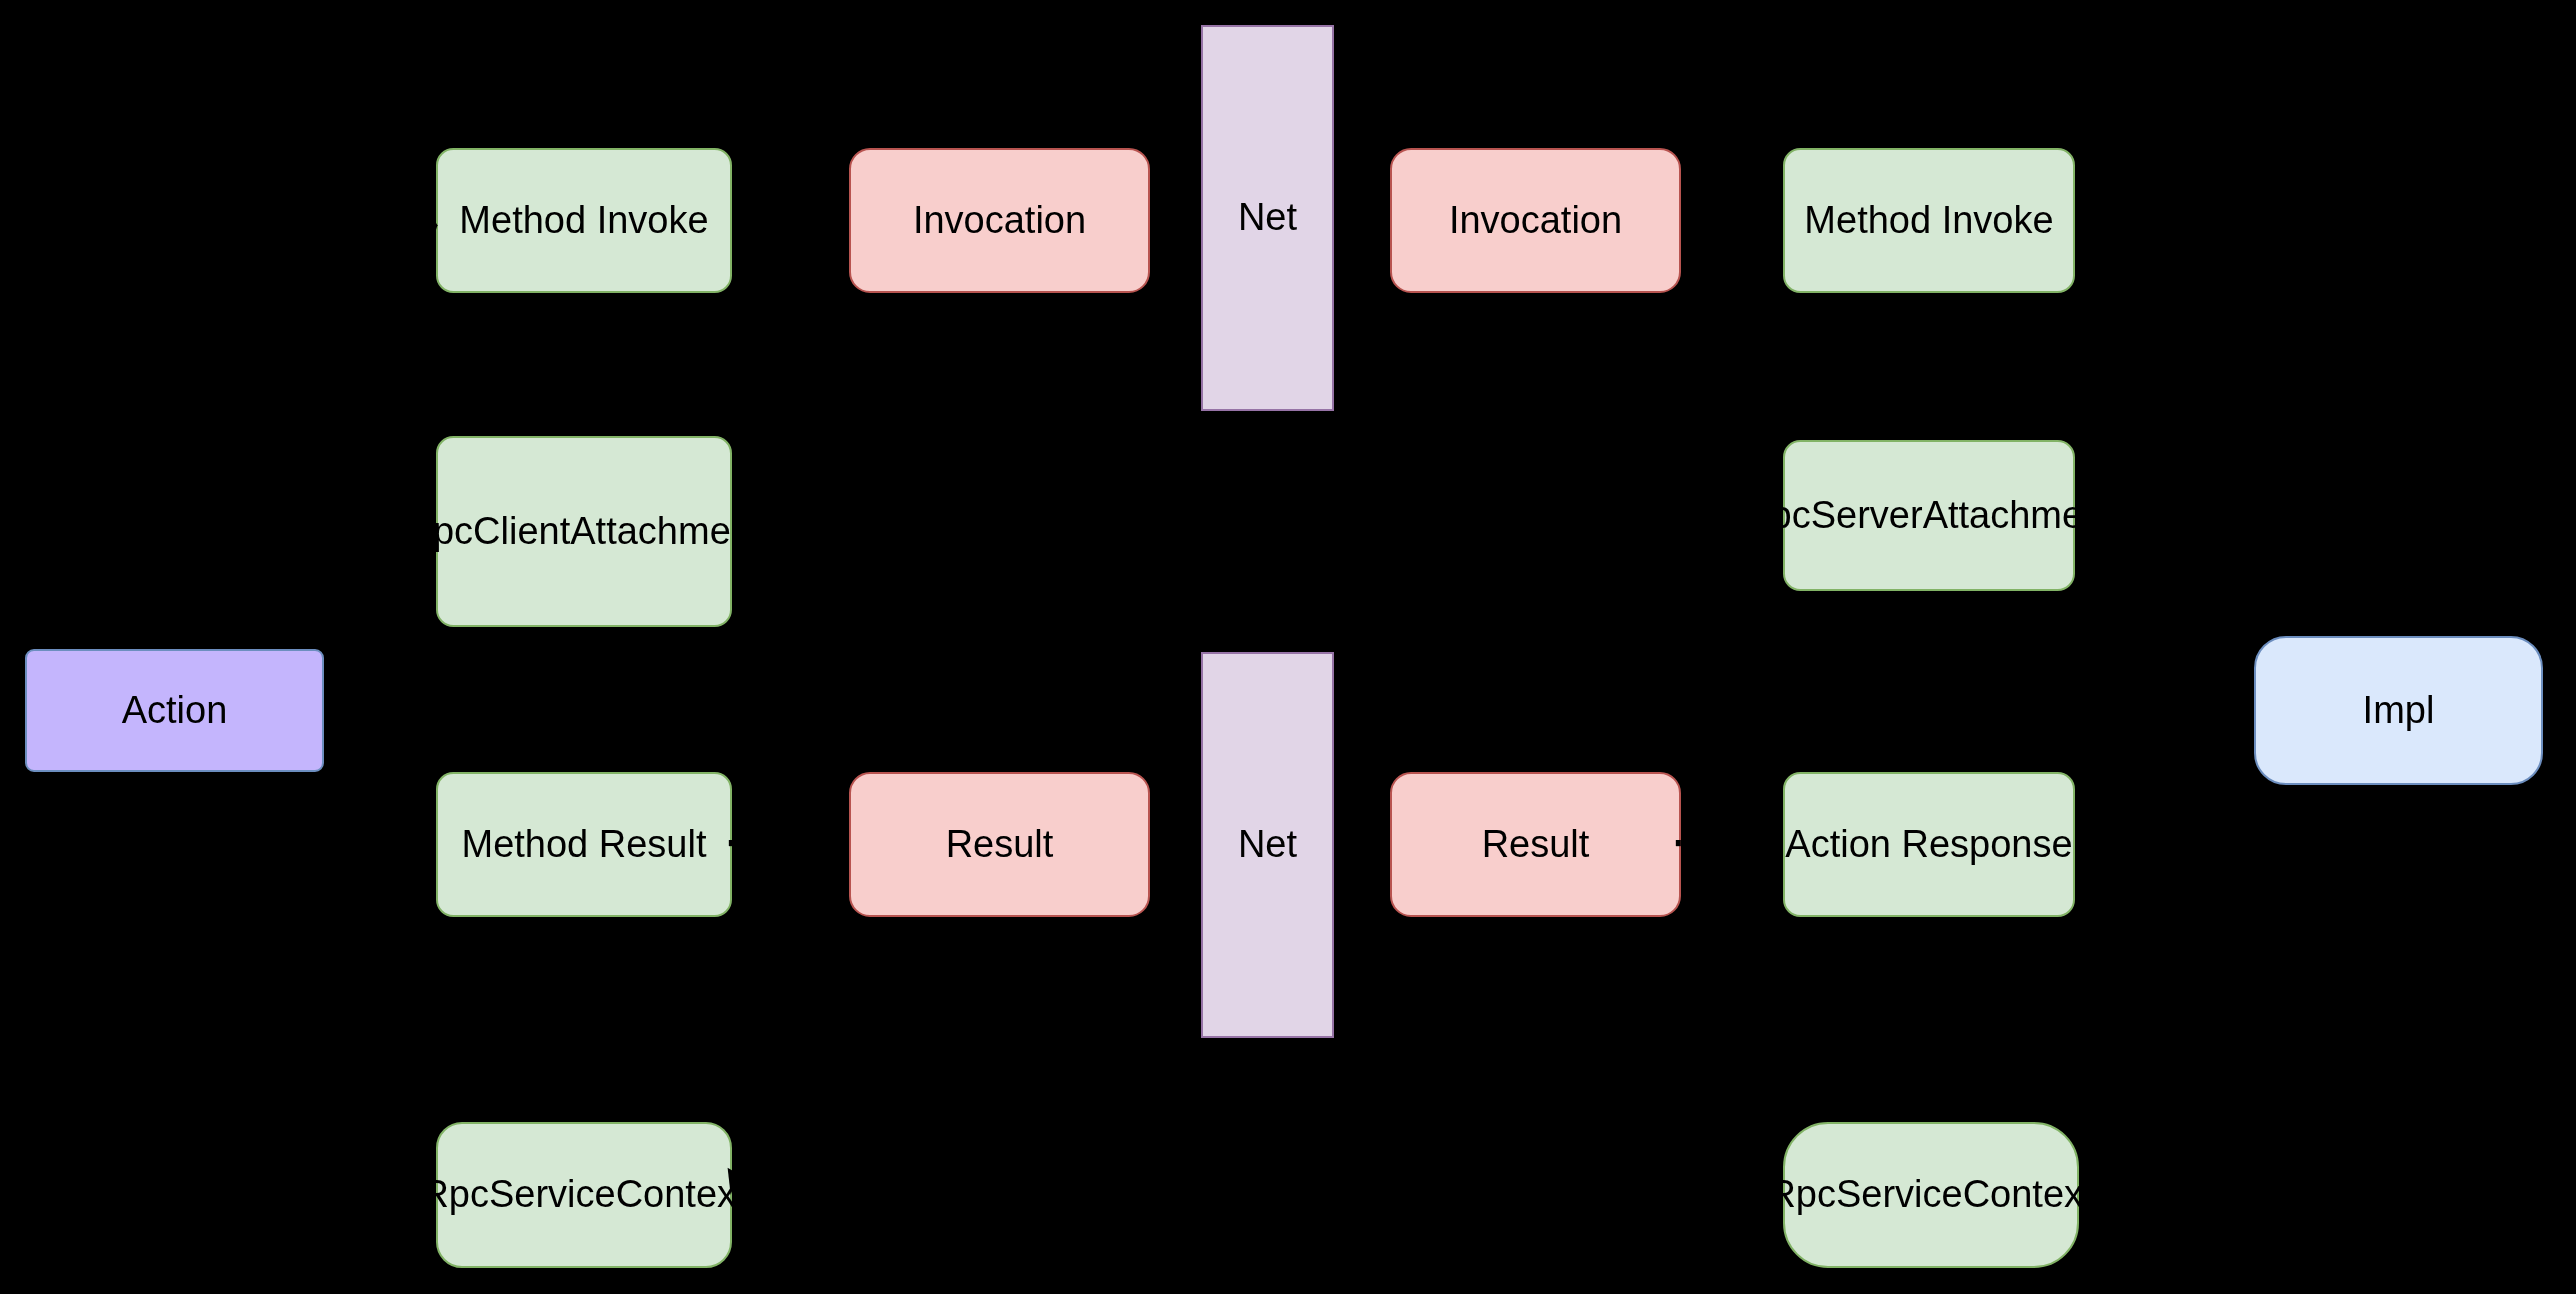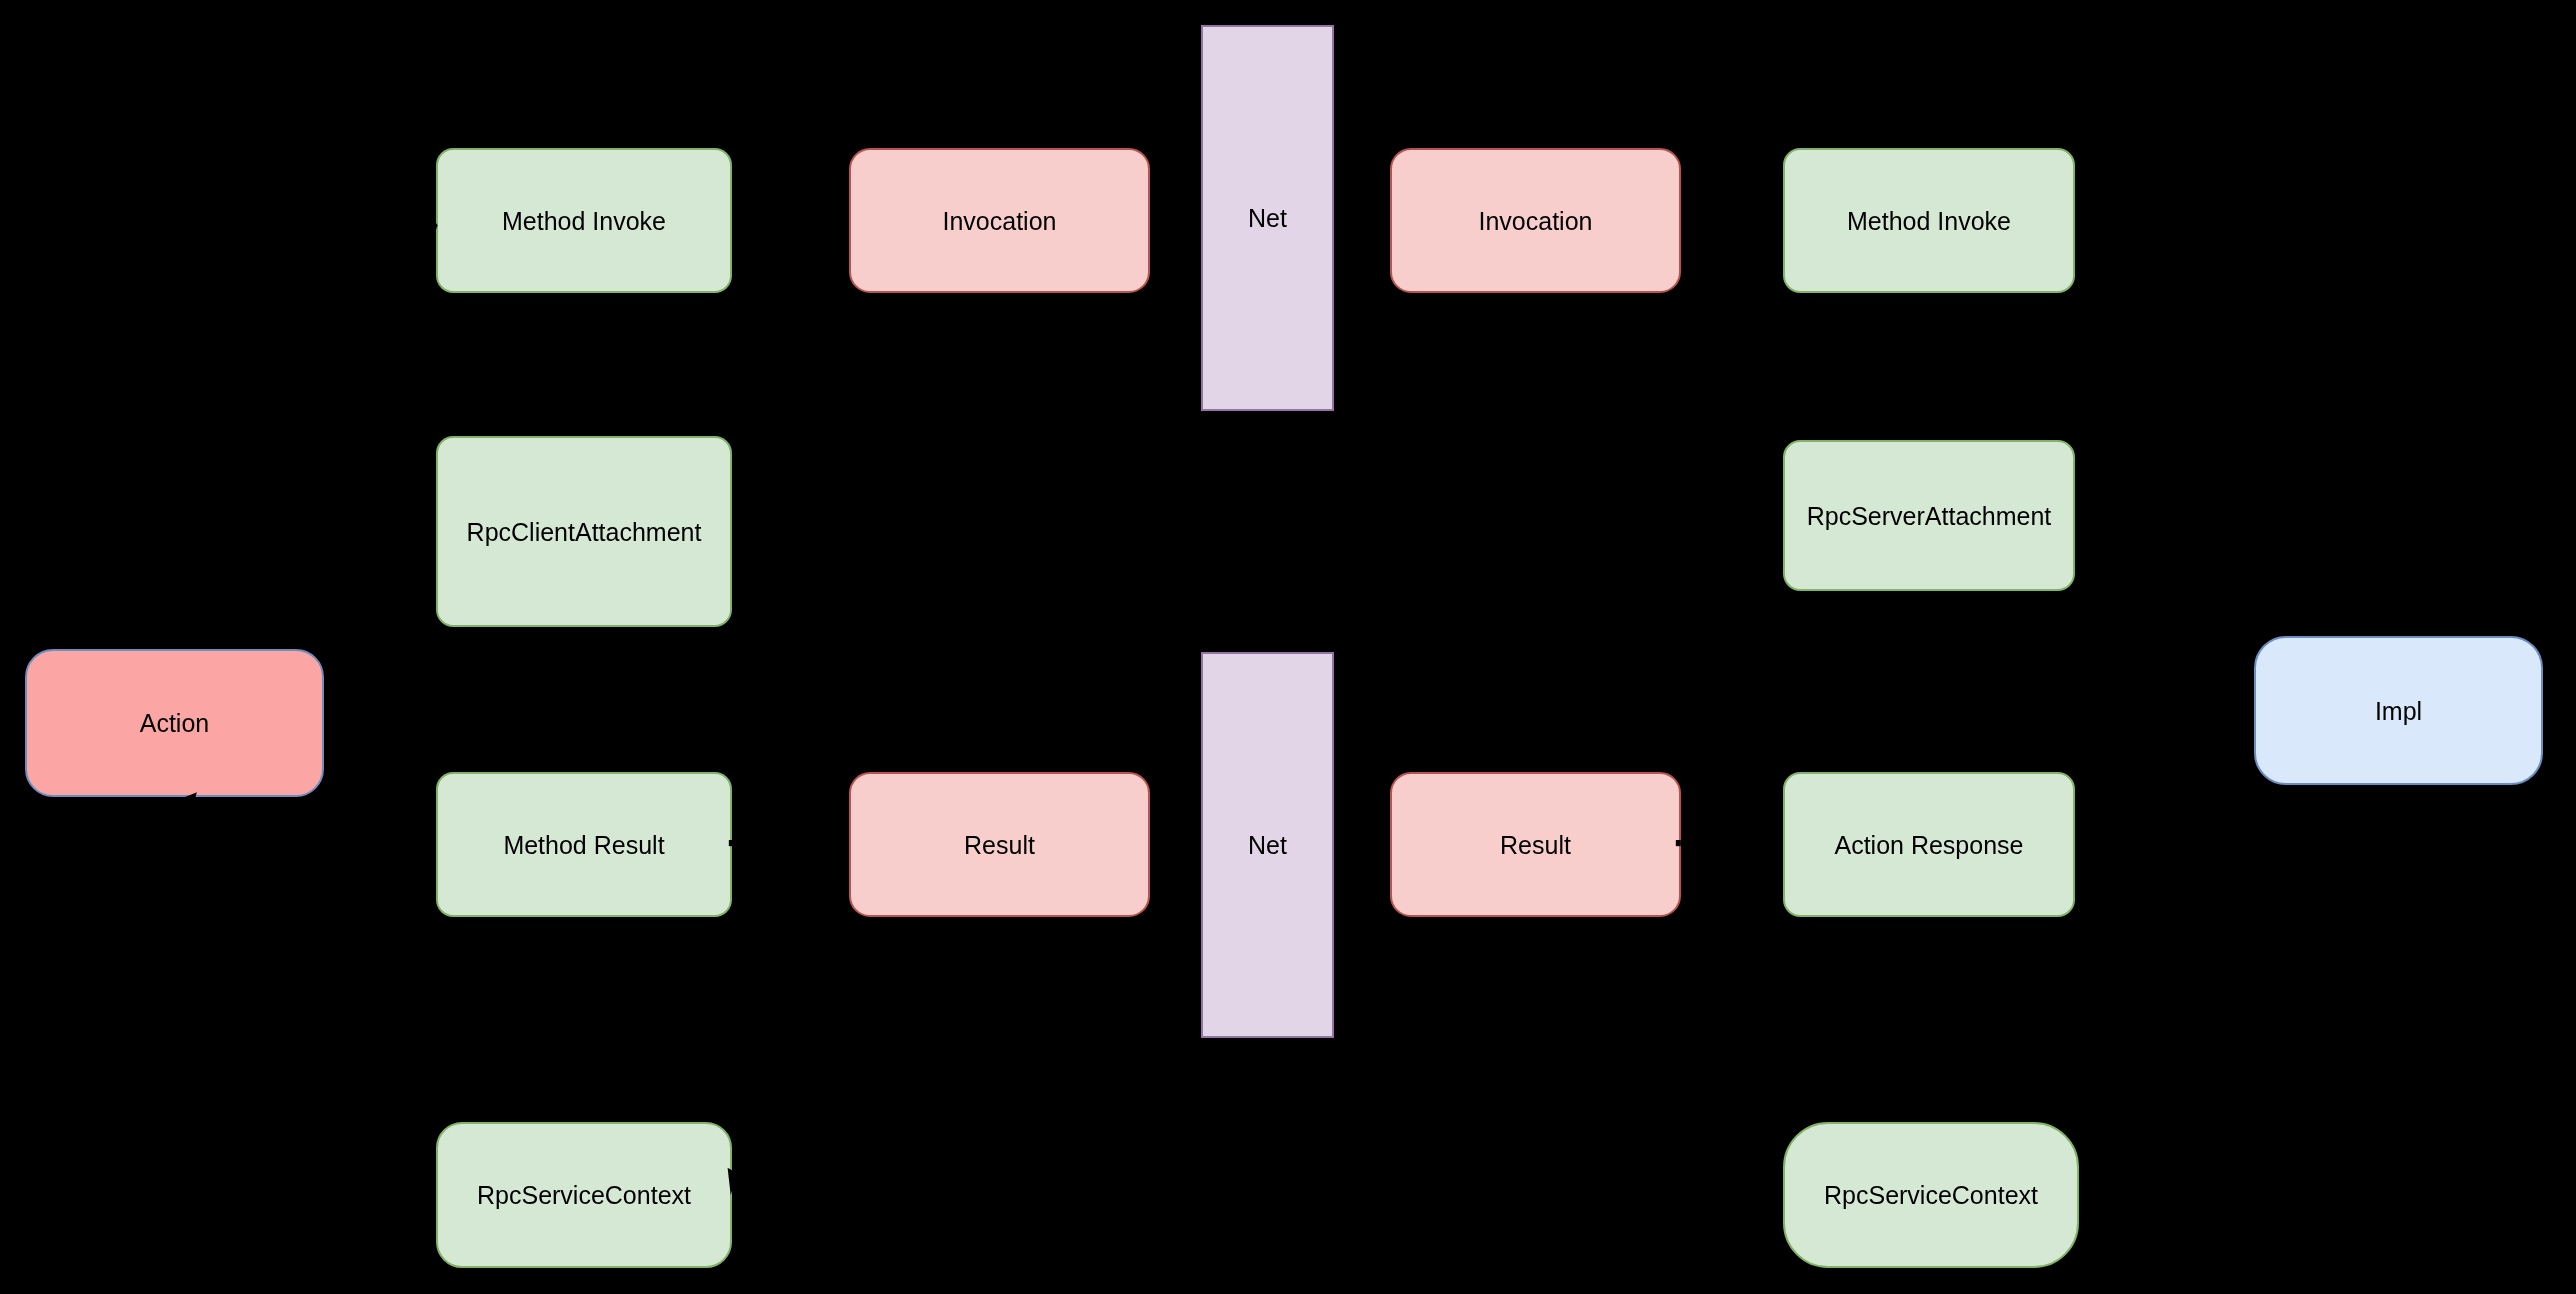--- a/index.html
+++ b/index.html
@@ -20,42 +20,42 @@
   }
   .node {
     position: absolute;
     box-sizing: border-box;
     border: 2.5px solid #000;
     display: flex;
     align-items: center;
     justify-content: center;
     text-align: center;
     font-family: "Liberation Sans", sans-serif;
-    font-size: 25px;
+    font-size: 38px;
     line-height: 1.2;
     color: #000000;
     white-space: nowrap;
   }
   .node .label {
     padding: 0 5px;
   }
   #overlay {
     position: absolute;
     left: 0;
     top: 0;
     width: 2576px;
     height: 1294px;
     pointer-events: none;
   }
 </style>
 </head>
 <body>
 
 <div id="diagram">
-  <div class="node" style="left: 25px; top: 649px; width: 299px; height: 148px; border-radius: 28px; background: #fca5a5; border-color: rgb(108, 142, 191); color: rgb(0, 0, 0);">
+  <div class="node" style="left: 25px; top: 649px; width: 299px; height: 123px; border-radius: 9px; background: #c4b5fd; border-color: rgb(108, 142, 191); color: rgb(0, 0, 0);">
       <span class="label">Action</span>
     </div>
     <div class="node" style="left: 436px; top: 148px; width: 296px; height: 145px; border-radius: 17.3px; background: rgb(213, 232, 212); border-color: rgb(130, 179, 102); color: rgb(0, 0, 0);">
       <span class="label">Method Invoke</span>
     </div>
     <div class="node" style="left: 849px; top: 148px; width: 301px; height: 145px; border-radius: 21px; background: rgb(248, 206, 204); border-color: rgb(184, 84, 80); color: rgb(0, 0, 0);">
       <span class="label">Invocation</span>
     </div>
     <div class="node" style="left: 1201px; top: 25px; width: 133px; height: 386px; border-radius: 0px; background: rgb(225, 213, 231); border-color: rgb(150, 115, 166); color: rgb(0, 0, 0);">
       <span class="label">Net</span>

